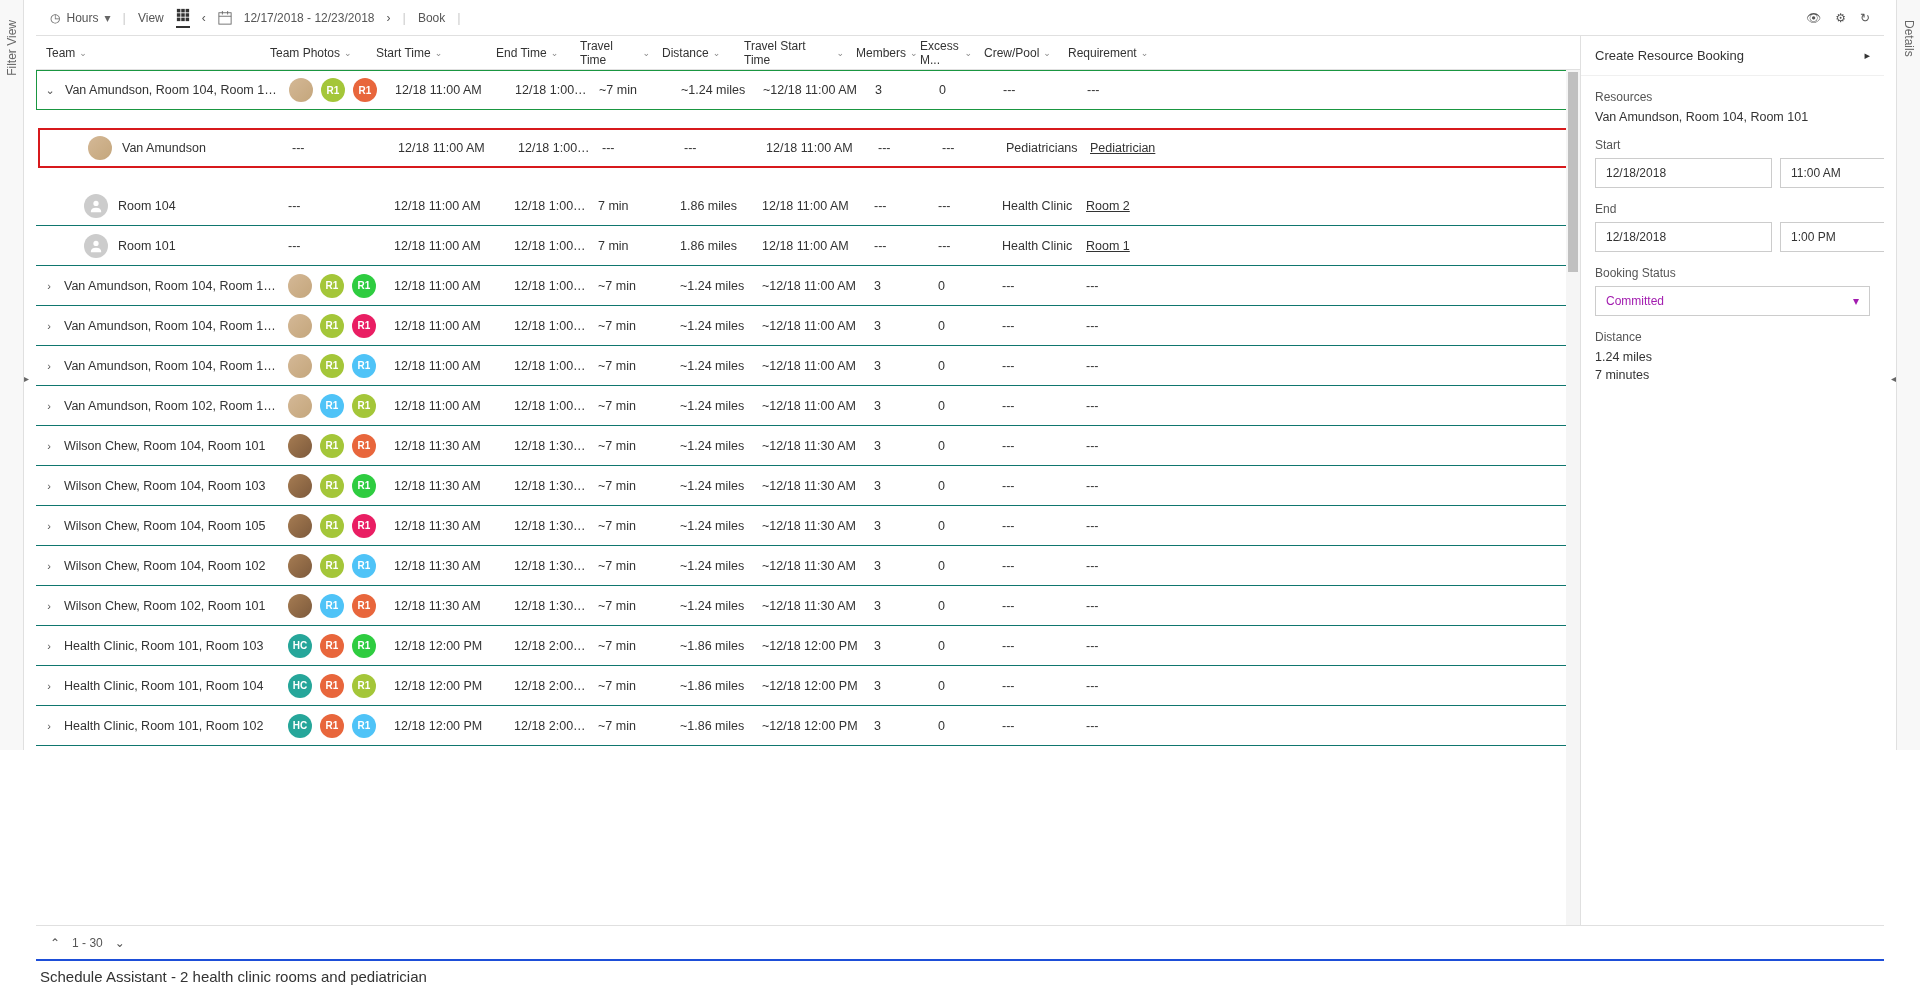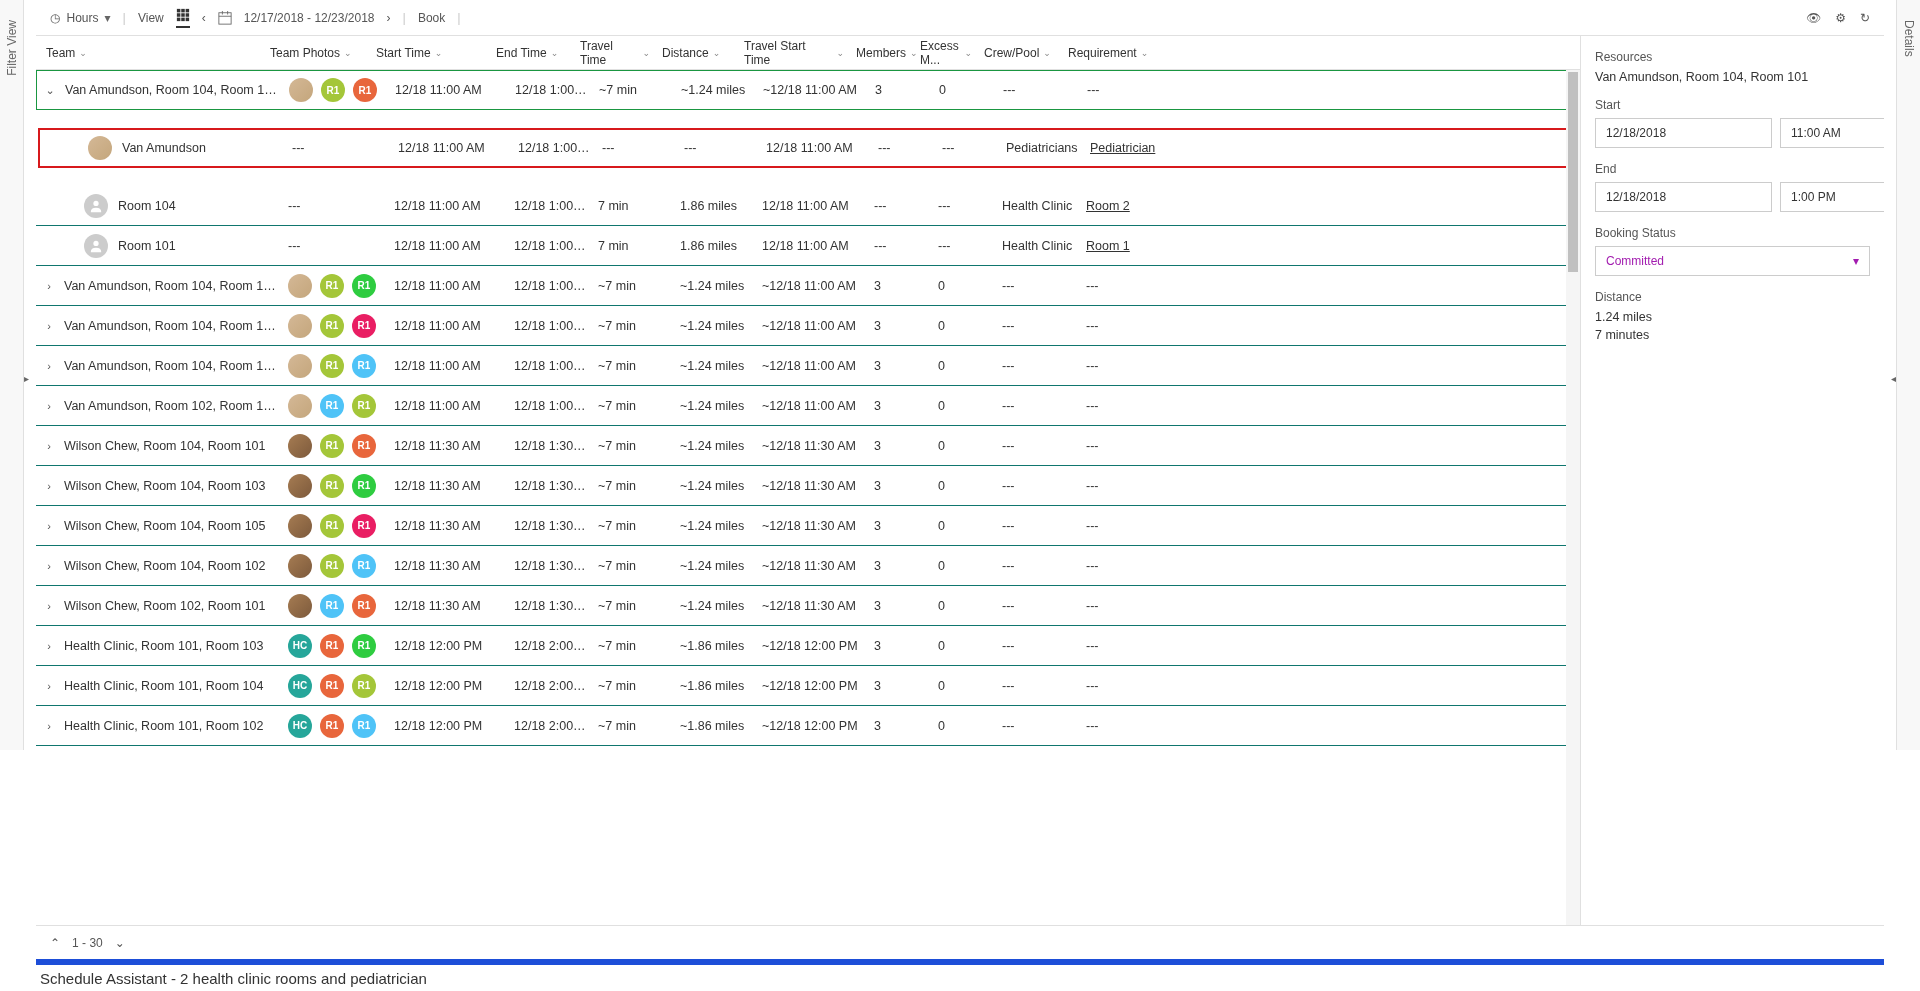--- a/index.html
+++ b/index.html
@@ -74,21 +74,21 @@
     .d-label:first-child { margin-top: 0; }
     .d-value { font-size: 12.5px; color: #333; margin-bottom: 4px; }
     .d-row { display: flex; gap: 8px; }
     .d-input { flex: 1; border: 1px solid #ccc; height: 30px; padding: 0 10px; font-size: 12px; color: #333; background: #fff; }
     .d-select { width: 100%; border: 1px solid #ccc; height: 30px; padding: 0 10px; font-size: 12px; color: #a21caf; background: #fff; display: flex; align-items: center; justify-content: space-between; }
     .details-footer { padding: 10px 14px; display: flex; justify-content: flex-end; border-top: 1px solid #f0f0f0; }
     .book-btn { background: #eee; border: 1px solid #ccc; padding: 6px 16px; font-size: 12px; cursor: pointer; }
     
     .pager { height: 34px; display: flex; align-items: center; gap: 12px; padding: 0 14px; border-top: 1px solid #e0e0e0; font-size: 12px; color: #555; }
     
-    .footer-caption { height: 32px; display: flex; align-items: center; padding: 0 4px; font-size: 15px; color: #333; border-top: 6px solid #1d4ed8; }
+    .footer-caption { height: 32px; display: flex; align-items: center; padding: 0 4px; font-size: 15px; color: #333; border-top: 2px solid #1d4ed8; }
     
     .scrollbar-v { position: absolute; right: 0; top: 34px; bottom: 0; width: 14px; background: #f5f5f5; }
     .scrollbar-thumb { background: #c0c0c0; width: 10px; margin: 2px; height: 200px; }
     
     svg.icon { width: 14px; height: 14px; }
   </style>
 </head>
 <body>
 
 <div class="left-rail">
@@ -531,20 +531,24 @@
             <div class="cell c-crew">---</div>
             <div class="cell c-req">---</div>
           </div>
         </div>
       <div class="scrollbar-v">
           <div class="scrollbar-thumb"></div>
         </div>
     </div>
 
     <div class="details-panel">
+      <div class="details-header">
+        <span>Create Resource Booking</span>
+        <span style="font-size:11px;">▸</span>
+      </div>
       <div class="details-body">
         <div class="d-label">Resources</div>
         <div class="d-value">Van Amundson, Room 104, Room 101</div>
         <div class="d-label">Start</div>
         <div class="d-row">
           <input class="d-input" value="12/18/2018" style="">
           <input class="d-input" value="11:00 AM" style="">
         </div>
         <div class="d-label">End</div>
         <div class="d-row">

